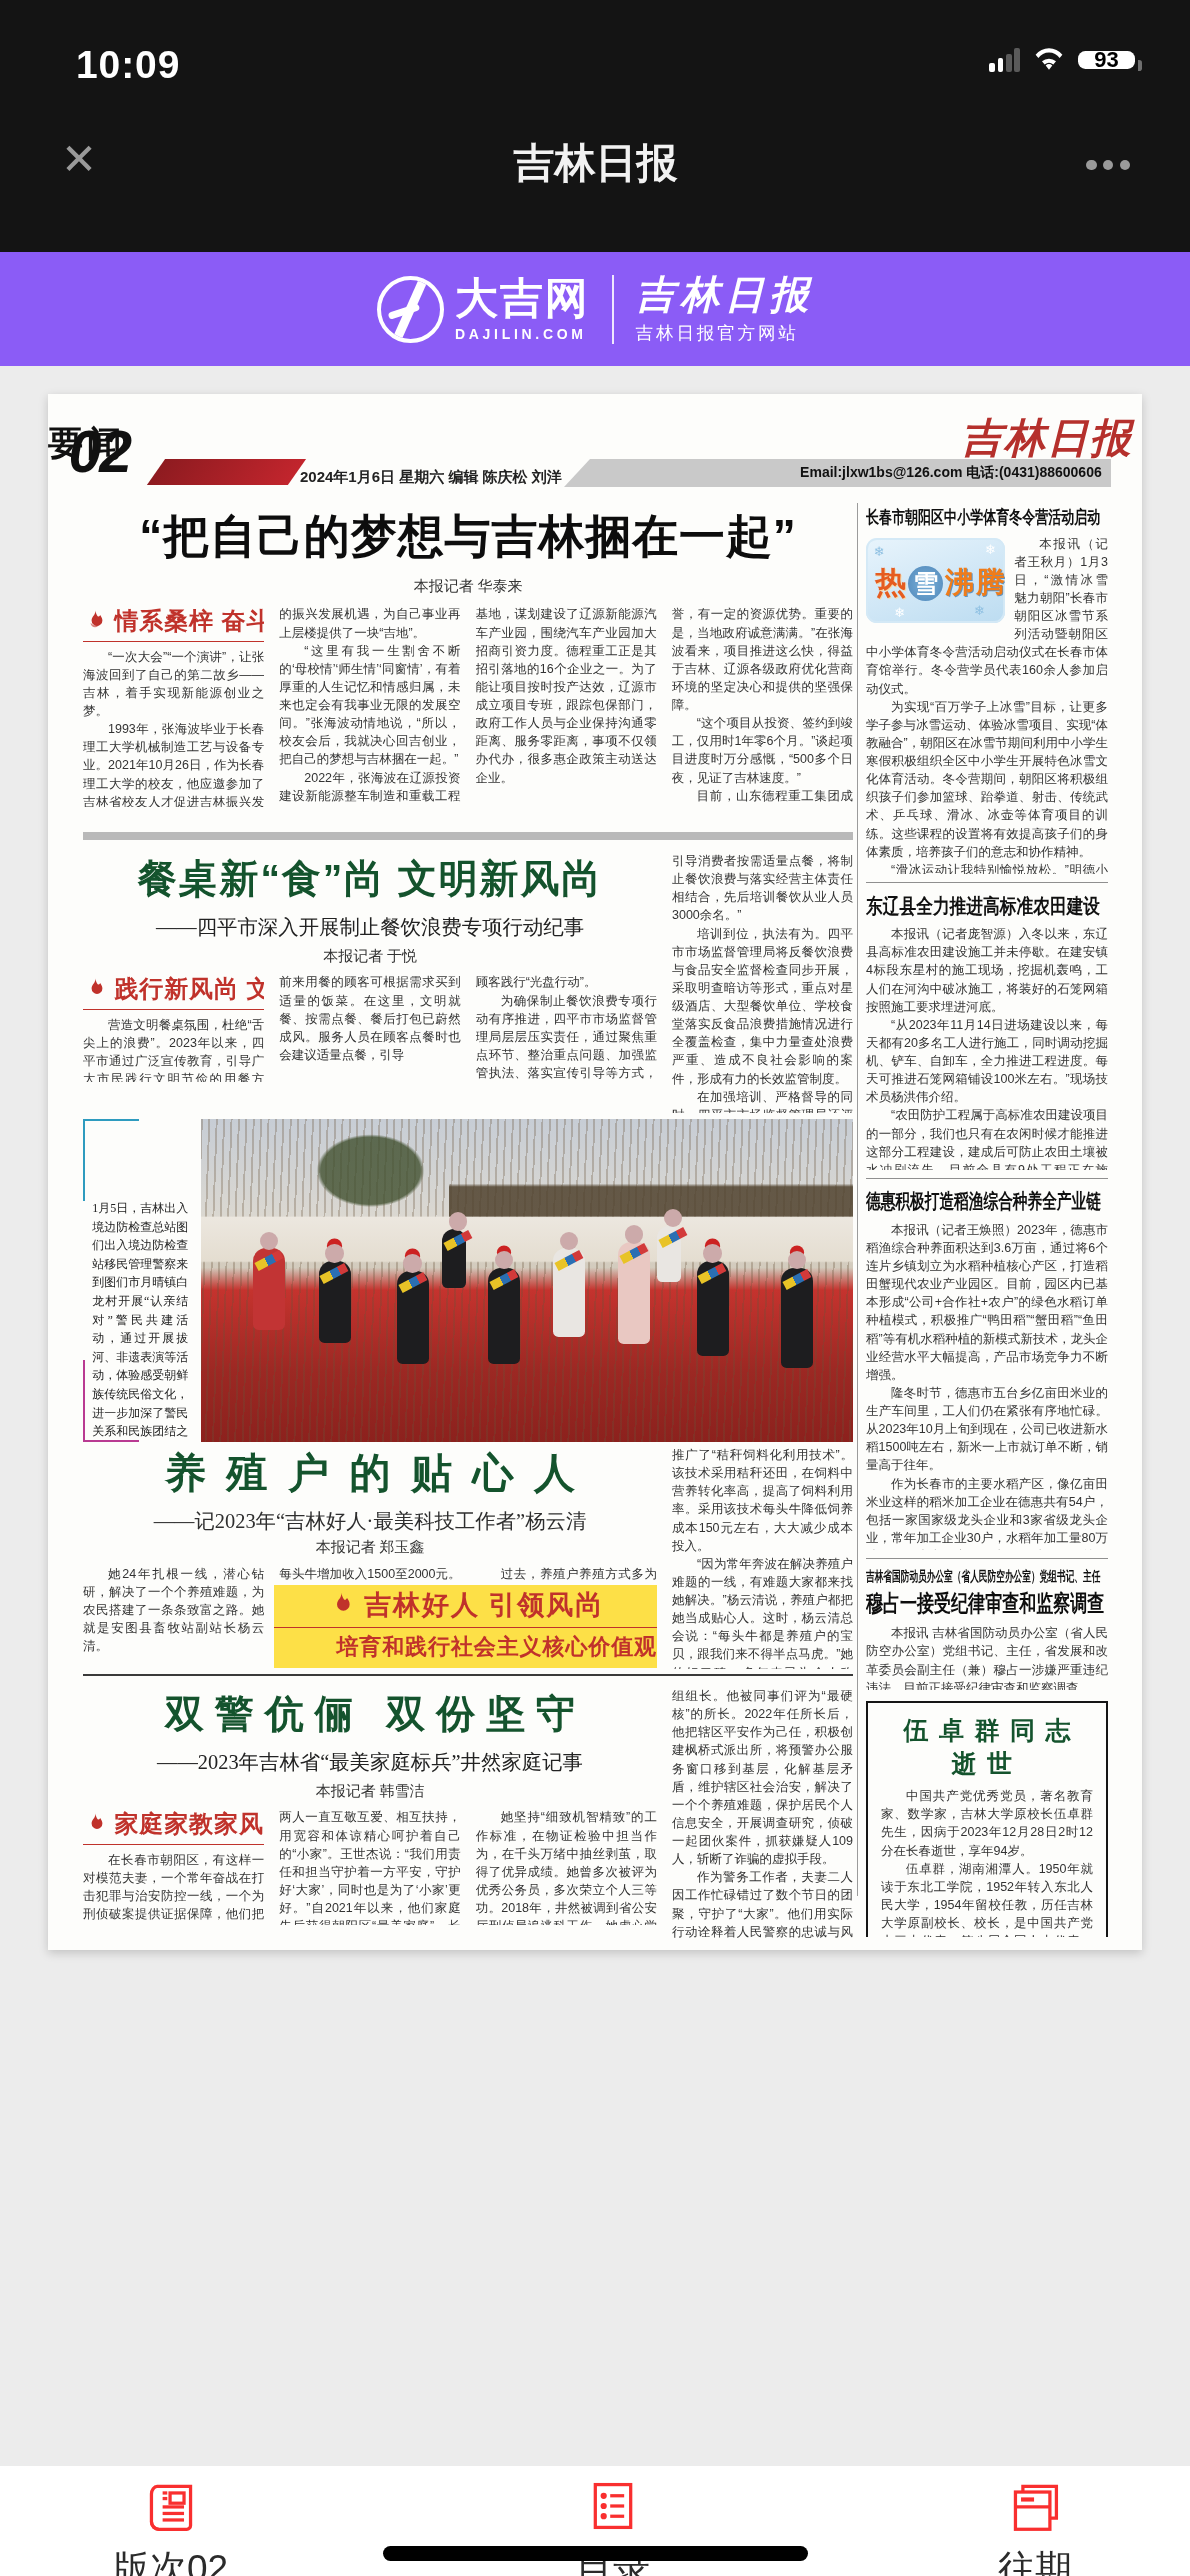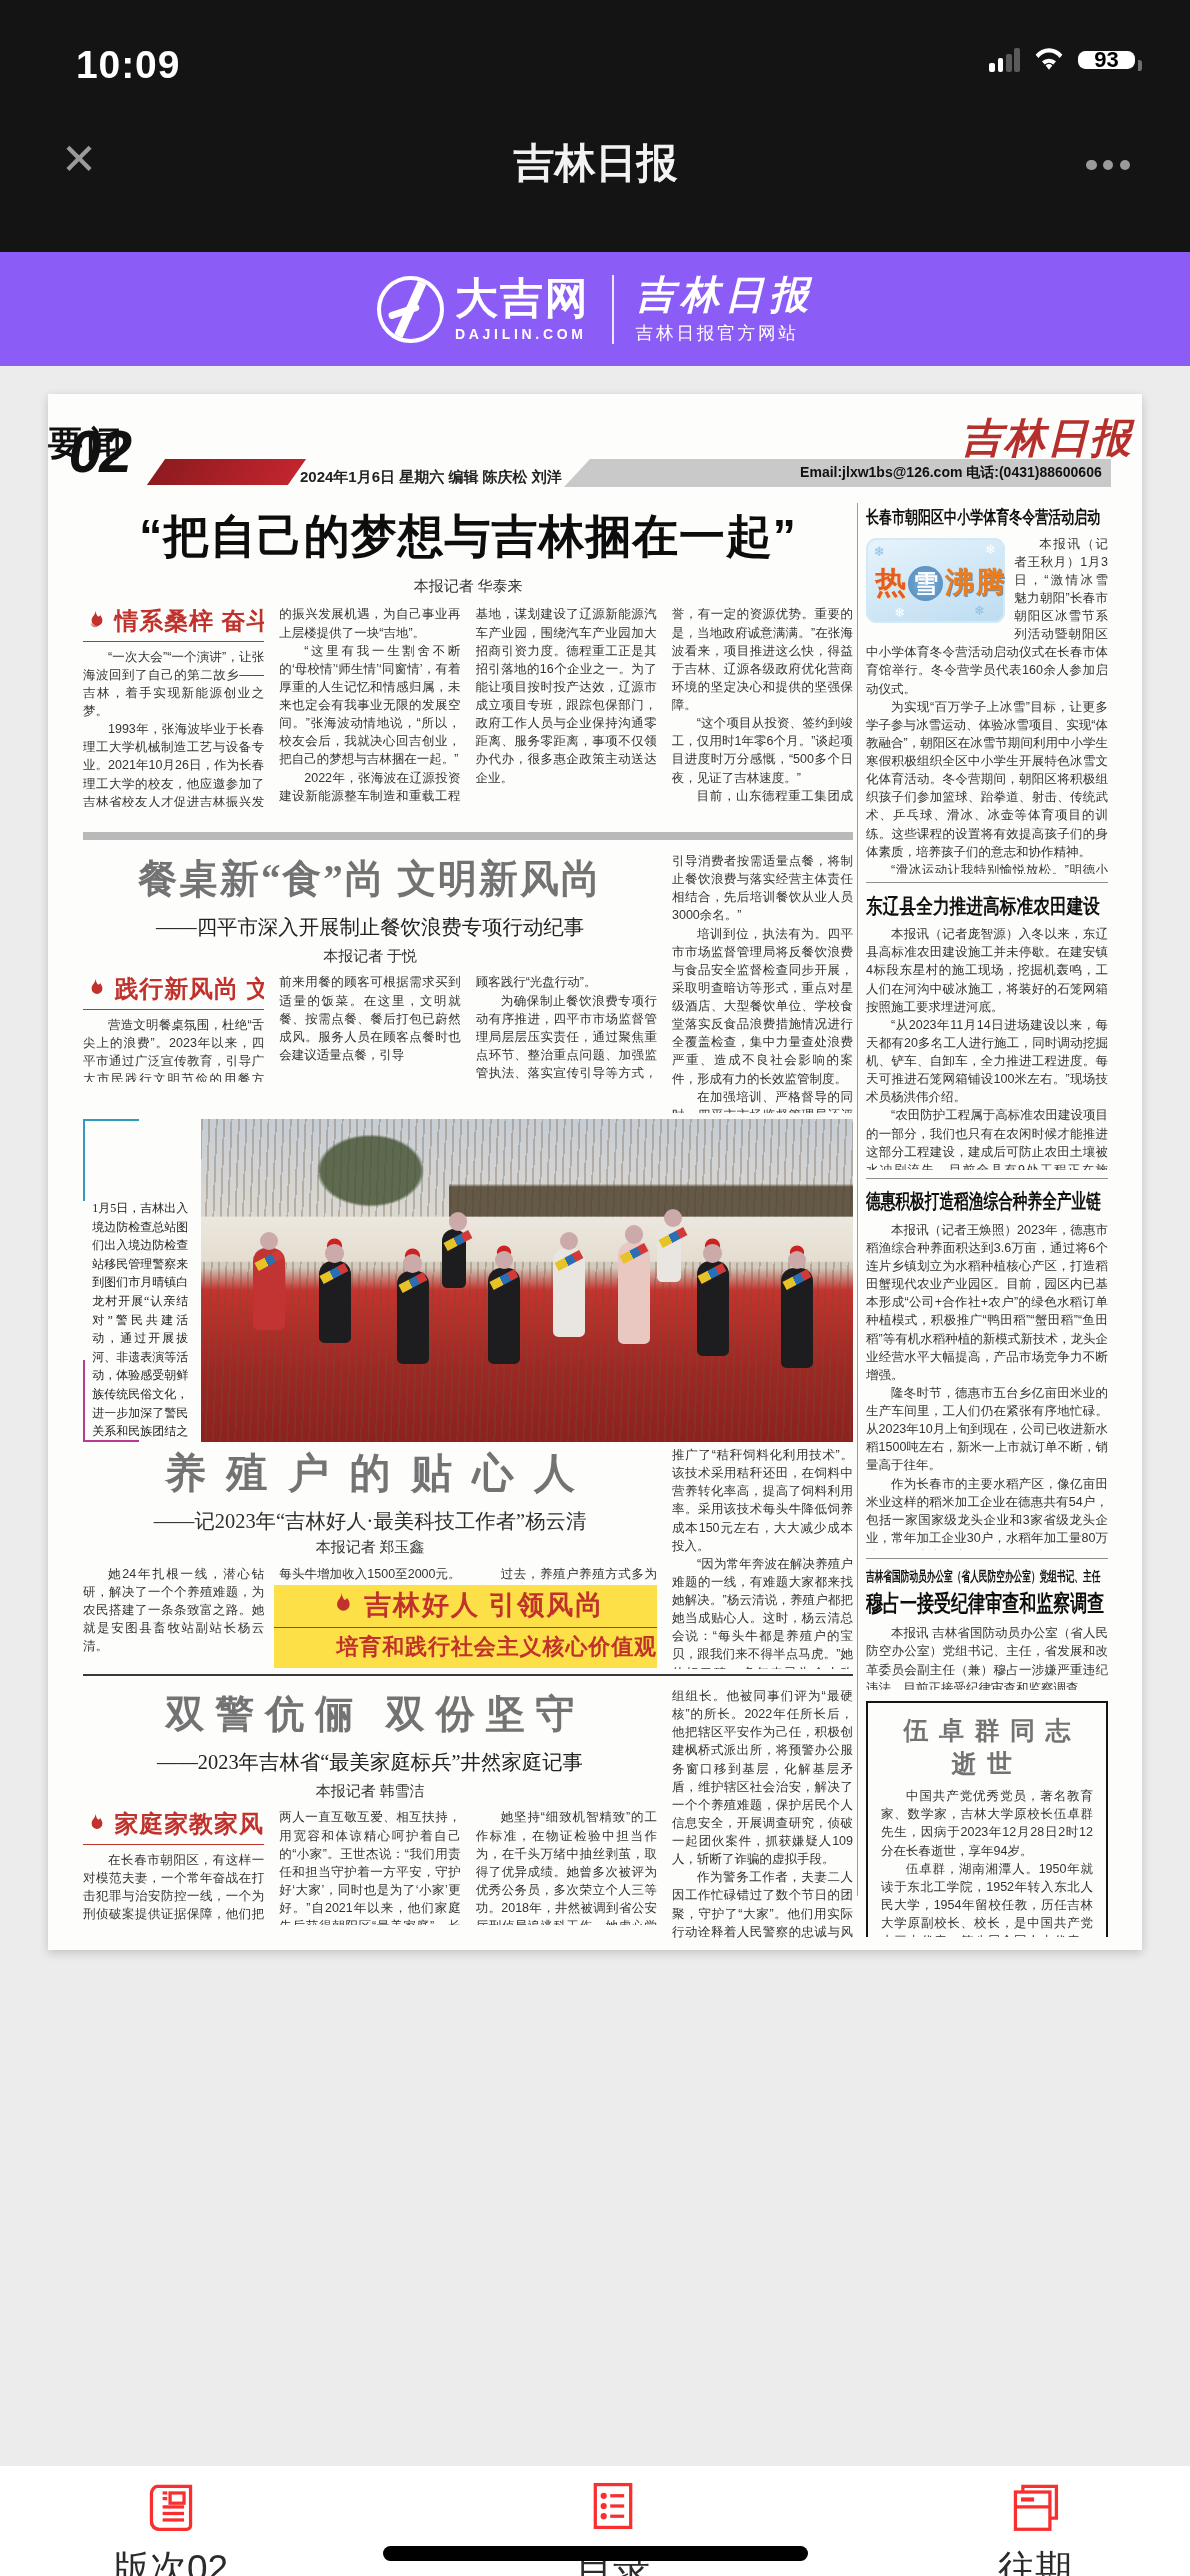--- a/index.html
+++ b/index.html
@@ -54,21 +54,21 @@
             font-size:41px;color:#b5302c;letter-spacing:1.9px;}
   .vdiv{left:809px;top:109px;width:0.9px;height:1393px;background:#9b9b9b;}
   
   .news p{margin:0;text-indent:2em;text-align:justify;font-size:12.5px;line-height:1.45;color:#333;}
   .news p.cont{text-indent:0;}
   .kicker{display:flex;align-items:center;gap:7.4px;border-bottom:1.9px solid #c0322b;padding-bottom:3.7px;margin-bottom:5.6px;}
   .kicker .ktxt{color:#c0322b;font-weight:900;font-size:24px;letter-spacing:0.9px;white-space:nowrap;}
   .flame{width:24px;height:24px;flex:0 0 auto;}
   .cols{display:flex;gap:15px;overflow:hidden;}
   .col{flex:1;overflow:hidden;}
-  .serifh{font-family:Liberation Serif, serif;font-weight:bold;color:#737373;}
+  .serifh{font-family:Liberation Sans, sans-serif;font-weight:bold;color:#14532d;}
   .bylinec{text-align:center;font-size:15px;color:#333;font-family:"Liberation Serif","DejaVu Serif",serif;}
   
   .leadblock{left:35px;top:109px;width:770px;height:325px;overflow:hidden;}
   .leadhead{text-align:center;font-size:46px;font-weight:900;color:#0d0d0d;letter-spacing:0.9px;line-height:1.45;}
   .leadby{margin:7.4px 0 9.3px;}
   .graybar{left:35px;top:438px;width:770px;height:8.3px;background:#b9b9b9;}
   
   .siping{left:35px;top:458px;width:770px;height:261px;display:flex;gap:15px;overflow:hidden;}
   .sipleft{width:574px;flex:0 0 auto;overflow:hidden;}
   .siphead{text-align:center;font-size:39px;letter-spacing:1.9px;}

